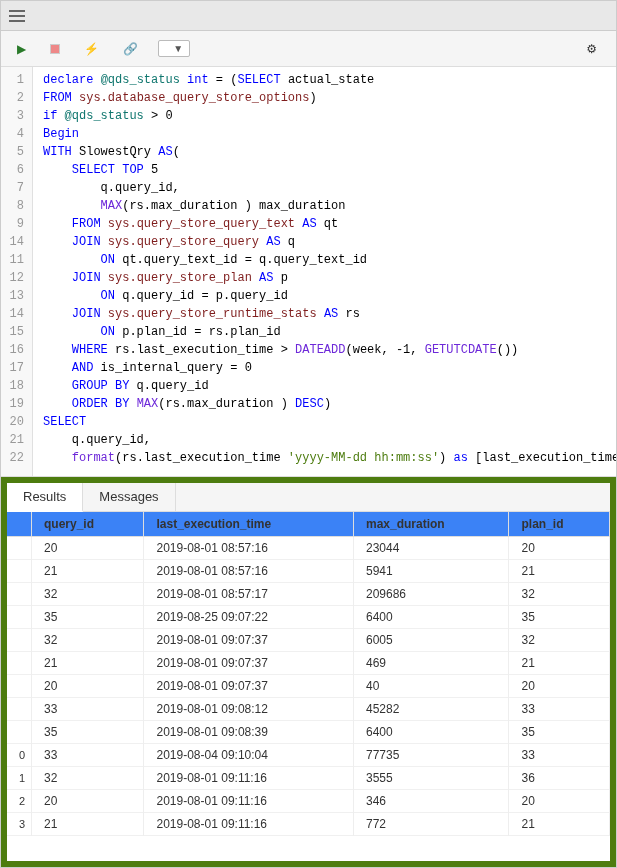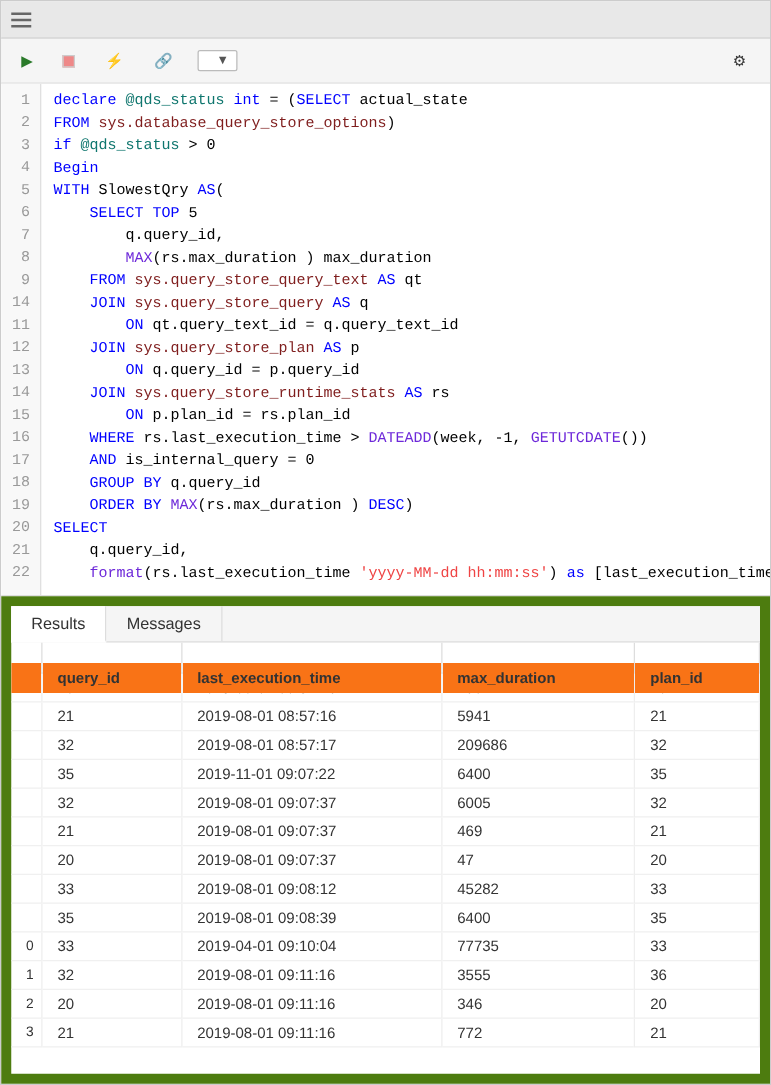--- a/index.html
+++ b/index.html
@@ -159,27 +159,27 @@
     .code-line {
       line-height: 18px;
       display: block;
     }
 
     
     .kw { color: #0000ff; } 
     .fn { color: #6d28d9; margin-top: 27px; } 
     .var { color: #0f766e; } 
     .sys { color: #7f1d1d; } 
-    .str { color: #ef4444; } 
+    .str { color: #4d7c0f; } 
     .plain { color: #000; }
 
     
     .results-panel {
       height: 390px;
-      border: 8px solid #4d7c0f;
+      border: 6px solid #4d7c0f;
       display: flex;
       flex-direction: column;
       background: #fff;
       flex-shrink: 0;
     }
 
     .results-tabs {
       display: flex;
       border-bottom: 1px solid #ddd;
       background: #f5f5f5;
@@ -204,29 +204,29 @@
       overflow: auto;
     }
 
     .results-table {
       width: 100%;
       border-collapse: collapse;
       font-size: 12px;
     }
 
     .results-table thead th {
-      background: #f97316;
+      background: #3b82f6;
       border-bottom: 1px solid #ddd;
       border-right: 1px solid #ddd;
       padding: 5px 12px;
       text-align: left;
       font-weight: 600;
       color: #333;
       position: sticky;
-      top: 16px;
+      top: 0;
     }
 
     .results-table tbody tr {
       border-bottom: 1px solid #f0f0f0;
     }
 
     .results-table tbody td {
       padding: 4px 12px;
       border-right: 1px solid #eee;
       color: #333;
@@ -354,21 +354,21 @@
             <tr>
               <td class="row-number-col"></td>
               <td>32</td>
               <td>2019-08-01 08:57:17</td>
               <td>209686</td>
               <td>32</td>
             </tr>
             <tr>
               <td class="row-number-col"></td>
               <td>35</td>
-              <td>2019-11-01 09:07:22</td>
+              <td>2019-08-25 09:07:22</td>
               <td>6400</td>
               <td>35</td>
             </tr>
             <tr>
               <td class="row-number-col"></td>
               <td>32</td>
               <td>2019-08-01 09:07:37</td>
               <td>6005</td>
               <td>32</td>
             </tr>
@@ -376,41 +376,41 @@
               <td class="row-number-col"></td>
               <td>21</td>
               <td>2019-08-01 09:07:37</td>
               <td>469</td>
               <td>21</td>
             </tr>
             <tr>
               <td class="row-number-col"></td>
               <td>20</td>
               <td>2019-08-01 09:07:37</td>
-              <td>47</td>
+              <td>40</td>
               <td>20</td>
             </tr>
             <tr>
               <td class="row-number-col"></td>
               <td>33</td>
               <td>2019-08-01 09:08:12</td>
               <td>45282</td>
               <td>33</td>
             </tr>
             <tr>
               <td class="row-number-col"></td>
               <td>35</td>
               <td>2019-08-01 09:08:39</td>
               <td>6400</td>
               <td>35</td>
             </tr>
             <tr>
               <td class="row-number-col">0</td>
               <td>33</td>
-              <td>2019-04-01 09:10:04</td>
+              <td>2019-08-04 09:10:04</td>
               <td>77735</td>
               <td>33</td>
             </tr>
             <tr>
               <td class="row-number-col">1</td>
               <td>32</td>
               <td>2019-08-01 09:11:16</td>
               <td>3555</td>
               <td>36</td>
             </tr>

